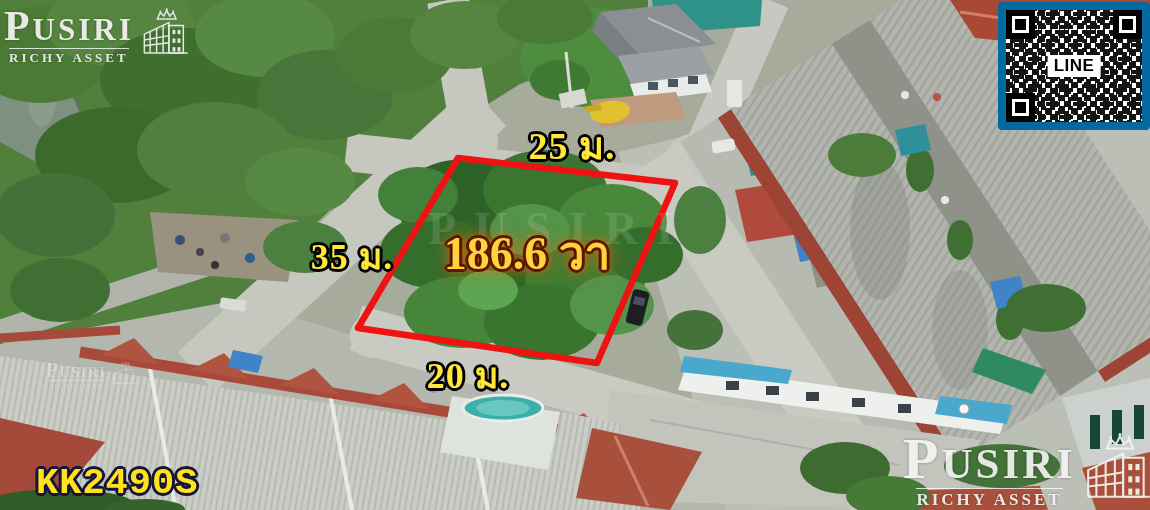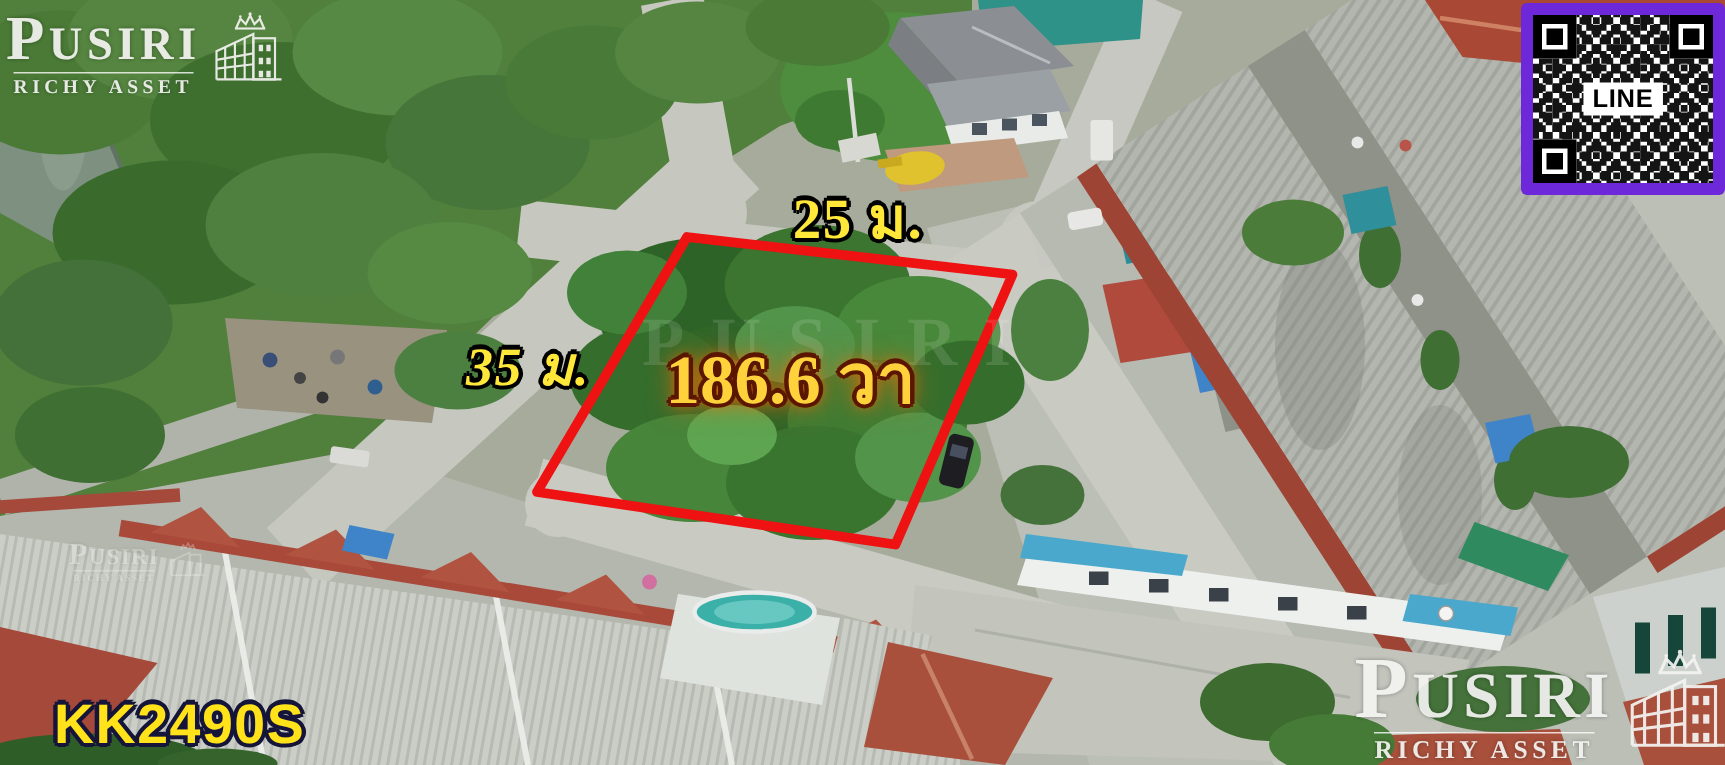--- a/index.html
+++ b/index.html
@@ -12,34 +12,34 @@
   
   .dim{
     position:absolute;transform:translate(-50%,-50%);
     font-family:"Liberation Serif","DejaVu Serif",serif;
     font-weight:bold;font-size:36px;letter-spacing:1px;
     color:var(--dimension-text,#ffe83a);white-space:nowrap;
     text-shadow:3px 0 0 #000,-3px 0 0 #000,0 3px 0 #000,0 -3px 0 #000,
                 2px 2px 0 #000,-2px 2px 0 #000,2px -2px 0 #000,-2px -2px 0 #000;
   }
   .dim-top{left:572px;top:145px;font-size:38px;}
-  .dim-left{left:352px;top:244px;font-style:italic;}
+  .dim-left{left:352px;top:256px;}
   .dim-right{left:700px;top:256px;}
   .dim-bottom{left:468px;top:375px;}
   .area-label{
     position:absolute;left:527px;top:252px;transform:translate(-50%,-50%);
     font-family:"Liberation Serif","DejaVu Serif",serif;font-weight:bold;
     font-size:46px;white-space:nowrap;color:var(--area-text,#ffd23c);
     text-shadow:3px 0 0 #5a1600,-3px 0 0 #5a1600,0 3px 0 #5a1600,0 -3px 0 #5a1600,
                 2px 2px 0 #6b1c00,-2px 2px 0 #6b1c00,2px -2px 0 #6b1c00,-2px -2px 0 #6b1c00,
                 0 0 10px var(--area-glow,#ff6a00),0 0 20px var(--area-glow,#ff6a00);
   }
   .code-label{
     position:absolute;left:8px;top:462px;
-    font-family:Liberation Sans, sans-serif;font-weight:bold;font-size:37px;
+    font-family:Liberation Mono, monospace;font-weight:bold;font-size:37px;
     letter-spacing:1px;color:var(--code-text,#ffe21a);white-space:nowrap;
     text-shadow:3px 0 0 #15153a,-3px 0 0 #15153a,0 3px 0 #15153a,0 -3px 0 #15153a,
                 2px 2px 0 #15153a,-2px 2px 0 #15153a,2px -2px 0 #15153a,-2px -2px 0 #15153a;
     padding-left:28px;
   }
 
   
   .logo{position:absolute;display:flex;align-items:flex-start;gap:6px;
         color:#f4f4f2;opacity:.92;text-shadow:0 0 3px rgba(0,0,0,.35);}
   .logo .ltxt{display:flex;flex-direction:column;align-items:center;}
@@ -59,22 +59,22 @@
   .logo-mini{left:46px;top:360px;opacity:.30;}
   .logo-mini .lname{font-size:15px;letter-spacing:1px;}
   .logo-mini .lsub{font-size:6.5px;letter-spacing:1px;}
   .wm-center{
     position:absolute;left:560px;top:228px;transform:translate(-50%,-50%);
     font-family:"Liberation Serif","DejaVu Serif",serif;font-weight:bold;
     font-size:46px;letter-spacing:18px;color:#ffffff;opacity:.12;white-space:nowrap;
   }
 
   
-  .qr{position:absolute;top:2px;right:0;width:136px;height:128px;
-      background:#6d28d9;border-radius:4px;padding:8px;box-sizing:border-box;}
+  .qr{position:absolute;top:2px;right:0;width:152px;height:128px;
+      background:#0369a1;border-radius:4px;padding:8px;box-sizing:border-box;}
   .qr-inner{position:relative;width:100%;height:100%;}
   .qr-pattern{position:absolute;inset:0;background-color:#fff;
       background-image:
         repeating-conic-gradient(#141414 0% 25%, transparent 0% 50%),
         repeating-conic-gradient(#141414 0% 25%, transparent 0% 50%);
       background-size:13px 13px,9px 9px;background-position:0 0,4px 6px;}
   .qr-finder{position:absolute;width:17px;height:17px;border:6px solid #000;background:#fff;}
   .qr-finder::after{content:"";position:absolute;inset:3px;background:#000;}
   .qr-finder.tl{left:0;top:0;}
   .qr-finder.tr{right:0;top:0;}
@@ -376,18 +376,19 @@
       <div class="qr-pattern"></div>
       <div class="qr-finder tl"></div>
       <div class="qr-finder tr"></div>
       <div class="qr-finder bl"></div>
       <div class="qr-label">LINE</div>
     </div>
   </div>
 
   <div class="dim dim-top">25 ม.</div>
   <div class="dim dim-left">35 ม.</div>
+  <div class="dim dim-bottom">20 ม.</div>
 
   <div class="area-label">186.6 วา</div>
 
   <div class="code-label">KK2490S</div>
 
 </div>
 
 </body></html>

